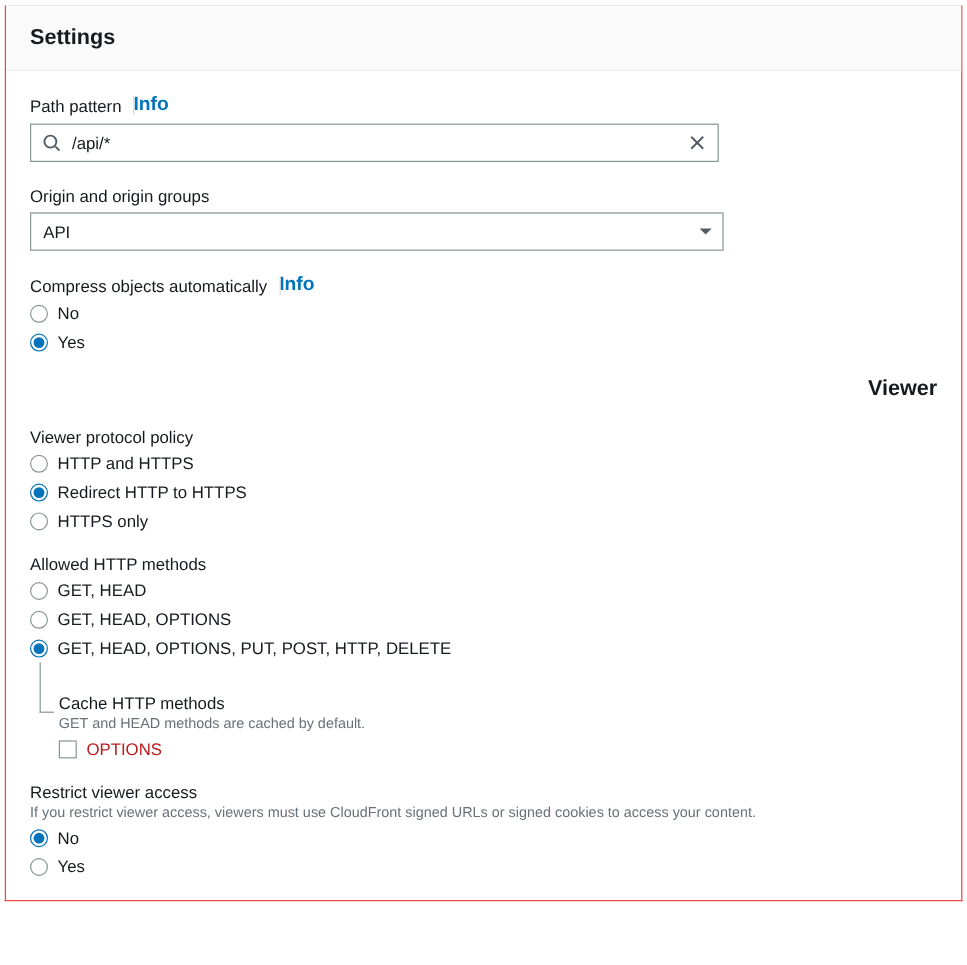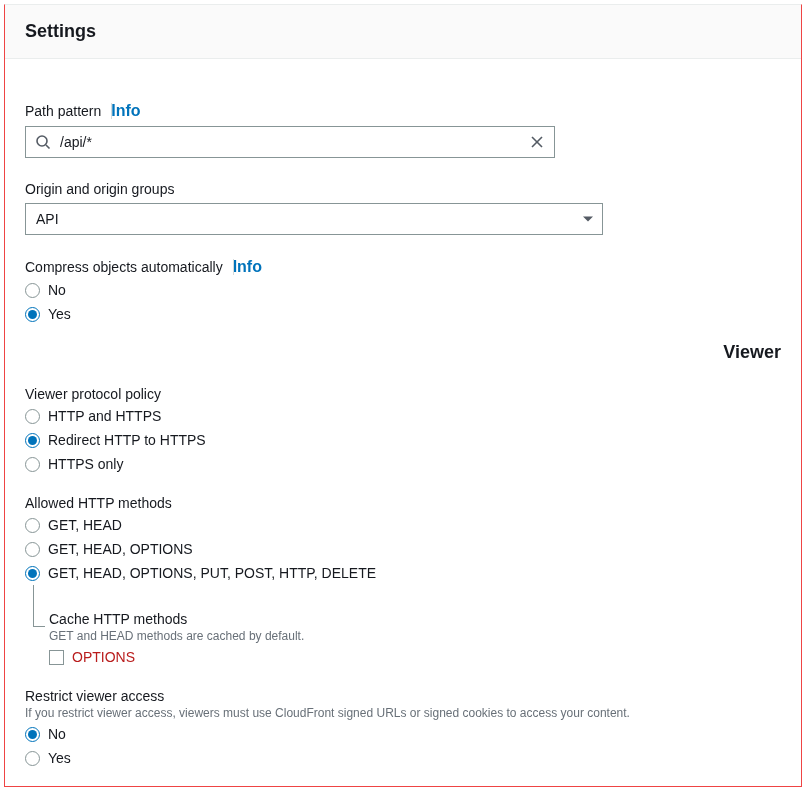--- a/index.html
+++ b/index.html
@@ -28,21 +28,20 @@
     .panel-header h2 {
       font-size: 18px;
       font-weight: 700;
       color: #16191f;
     }
     .panel-body {
       padding: 20px 20px 20px 20px;
     }
     .field {
       margin-bottom: 20px;
-      margin-top: 23px;
     }
     .field-label-row {
       display: flex;
       align-items: center;
       gap: 10px;
       margin-bottom: 6px;
     }
     .field-label {
       font-size: 14px;
       color: #16191f;
@@ -60,21 +59,21 @@
       content: "";
       position: absolute;
       left: 0;
       top: 1px;
       bottom: 1px;
       width: 1px;
       background: #d5dbdb;
     }
     .input-wrapper {
       position: relative;
-      width: 530px;
+      width: 574px;
       max-width: 100%;
     }
     .search-icon {
       position: absolute;
       left: 10px;
       top: 50%;
       transform: translateY(-50%);
       width: 16px;
       height: 16px;
       pointer-events: none;

